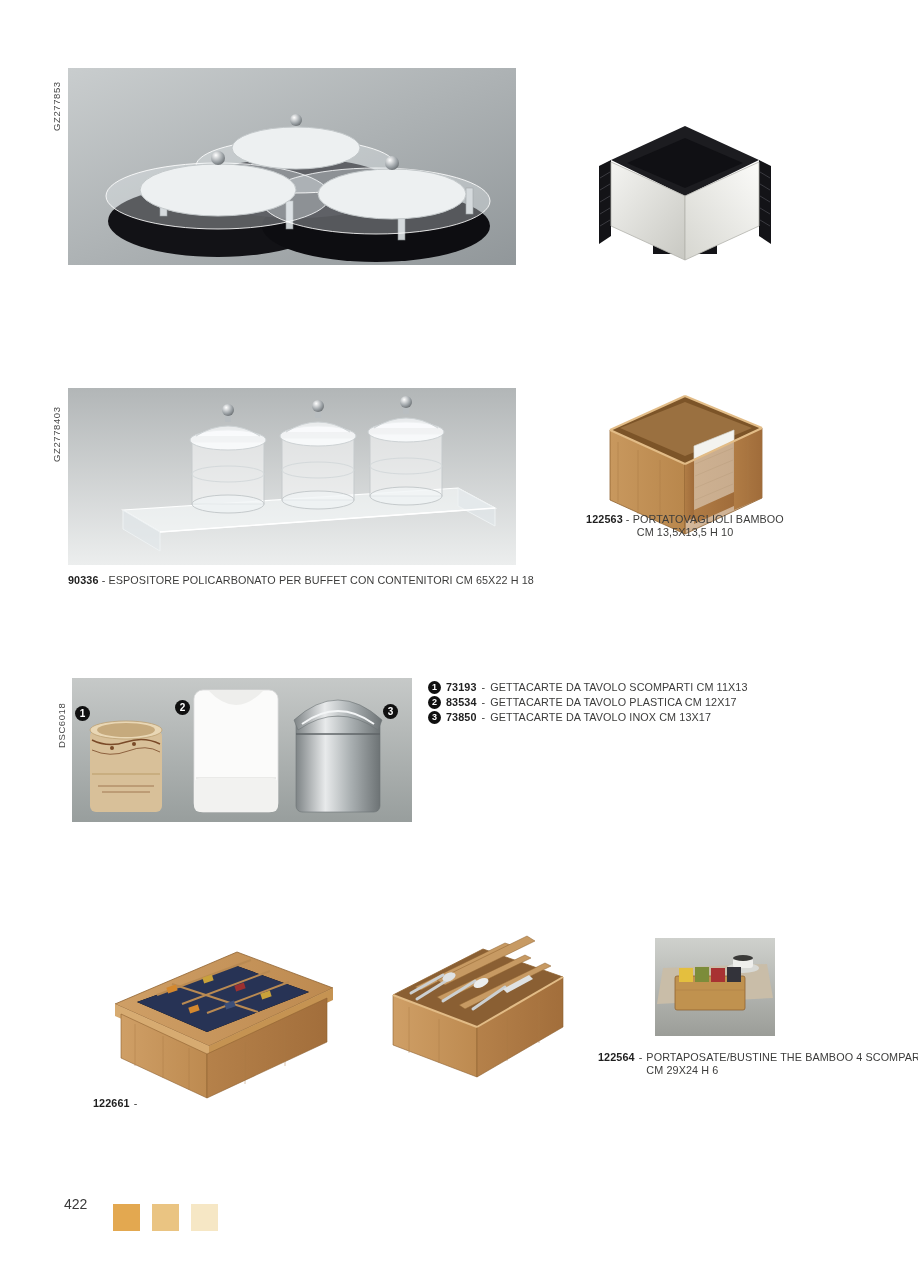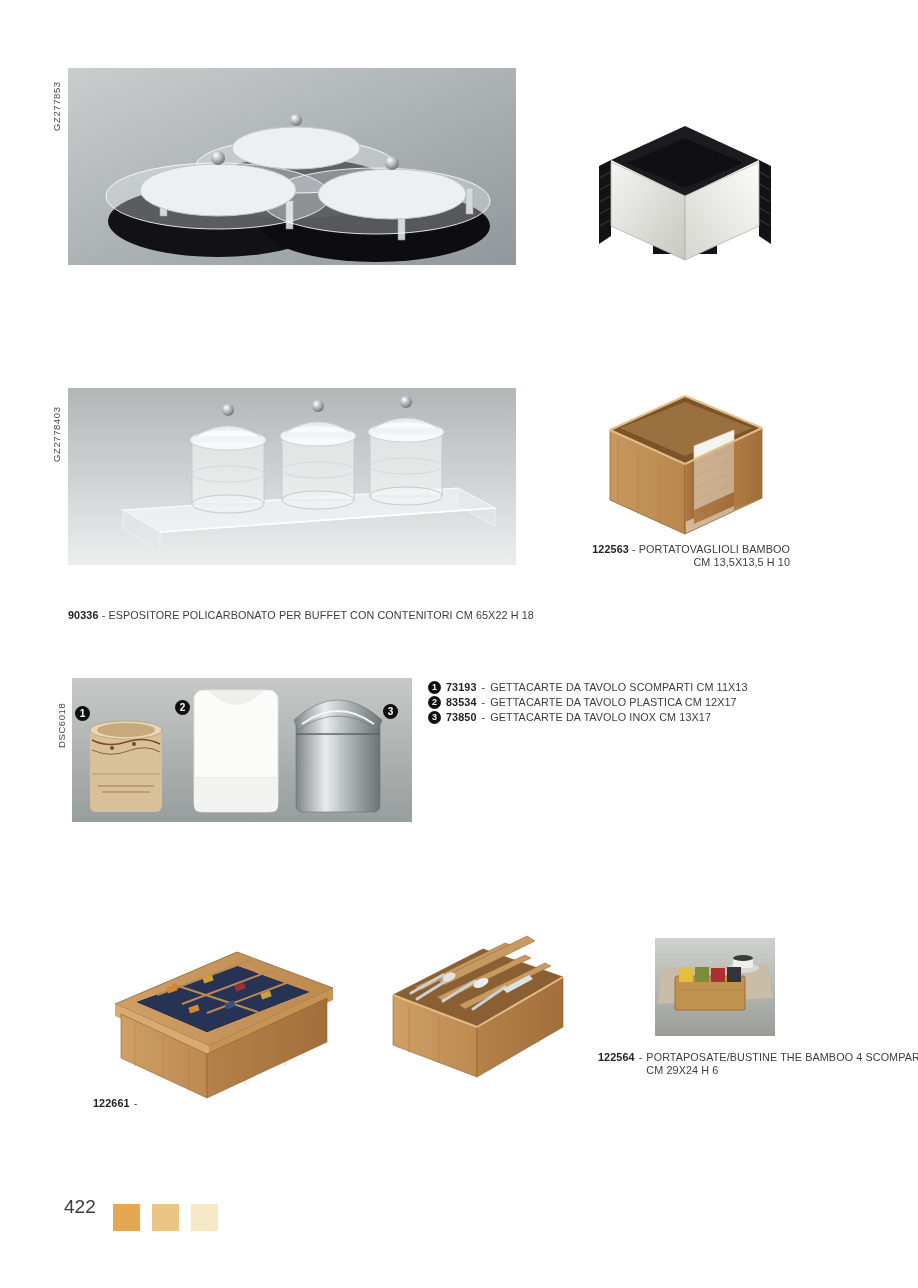--- a/index.html
+++ b/index.html
@@ -15,21 +15,21 @@
   .hang{display:flex;gap:4px;align-items:flex-start;}
   .hang .lines div{white-space:nowrap;}
   .red-marker{display:inline-block;width:8px;height:8px;background:#e30613;margin-left:4px;vertical-align:-1px;}
   .list-row{display:flex;align-items:center;gap:5px;height:15px;white-space:nowrap;}
   .num-badge{width:13px;height:13px;border-radius:50%;background:#101010;color:#fff;
              font-size:9px;font-weight:bold;display:inline-flex;align-items:center;
              justify-content:center;flex:0 0 13px;}
   .photo-badge{position:absolute;width:15px;height:15px;border-radius:50%;background:#101010;
                color:#fff;font-size:10px;font-weight:bold;display:flex;align-items:center;
                justify-content:center;}
-  #page-number{position:absolute;left:64px;top:1196px;font-size:19px;color:#3a3a3a;}
+  #page-number{position:absolute;left:64px;top:1196px;font-size:14px;color:#3a3a3a;}
   .swatch{position:absolute;width:27px;height:27px;top:1204px;}
   .sw1{left:113px;background:#e3a850;}
   .sw2{left:152px;background:#eac482;}
   .sw3{left:191px;background:#f6e7c5;}
 </style>
 </head>
 <body>
 
 <div id="page">
 
@@ -178,21 +178,21 @@
           <ellipse cx="338" cy="78" rx="36" ry="8" fill="none" stroke="#d4d9db"></ellipse>
           <ellipse cx="338" cy="44" rx="38" ry="10" fill="rgba(252,254,255,0.8)" stroke="#cdd2d4"></ellipse>
           <path d="M306 40 Q338 20 370 40" fill="rgba(252,254,255,0.7)" stroke="#cdd2d4"></path>
           <rect x="335" y="18" width="6" height="8" fill="#b9bec1"></rect>
           <circle cx="338" cy="14" r="6" fill="url(#knob3)"></circle>
         </g>
       </g>
     </svg>
   </div>
 
-  <div class="caption" style="left:68px;top:574px;width:470px;margin-top:35px;">
+  <div class="caption" style="left:68px;top:574px;width:470px;">
     <span class="code">90336</span>
     <span>-</span>
     <span>ESPOSITORE POLICARBONATO PER BUFFET CON CONTENITORI CM 65X22 H 18</span>
   </div>
 
   <div class="photo" style="left:590px;top:372px;width:190px;height:167px;">
     <svg width="190" height="167" viewBox="0 0 190 167">
       <defs>
         <linearGradient id="bambL" x1="0" y1="0" x2="1" y2="0">
           <stop offset="0" stop-color="#c8985e"></stop>
@@ -231,21 +231,21 @@
 
       <g stroke="#e2bc87" stroke-width="2">
         <line x1="20" y1="58" x2="95" y2="92"></line>
           <line x1="95" y1="92" x2="172" y2="56"></line>
         <line x1="20" y1="58" x2="95" y2="24"></line>
           <line x1="95" y1="24" x2="172" y2="56"></line>
       </g>
     </svg>
   </div>
 
-  <div class="caption cap-center" style="left:580px;top:543px;width:210px;text-align:right;">
+  <div class="caption cap-center" style="left:580px;top:513px;width:210px;">
     <div>
       <span class="code">122563</span>
       <span>-</span>
       <span>PORTATOVAGLIOLI BAMBOO</span>
     </div>
     <div>CM 13,5X13,5 H 10</div>
   </div>
 
   <div class="photo" style="left:72px;top:678px;width:340px;height:144px;">
     <svg width="340" height="144" viewBox="0 0 340 144">

